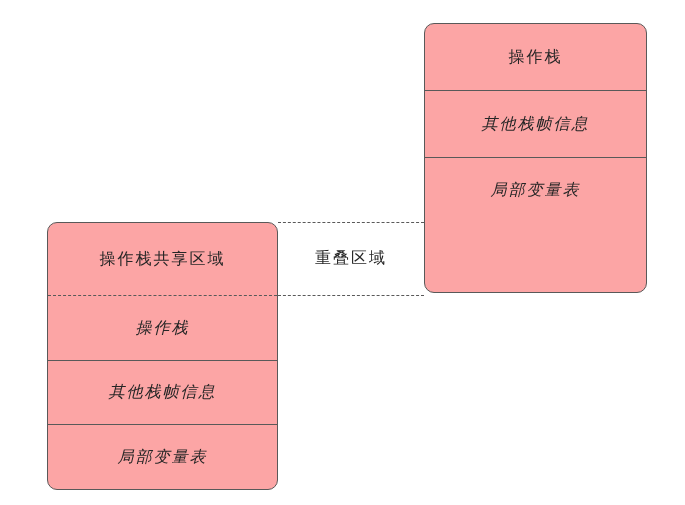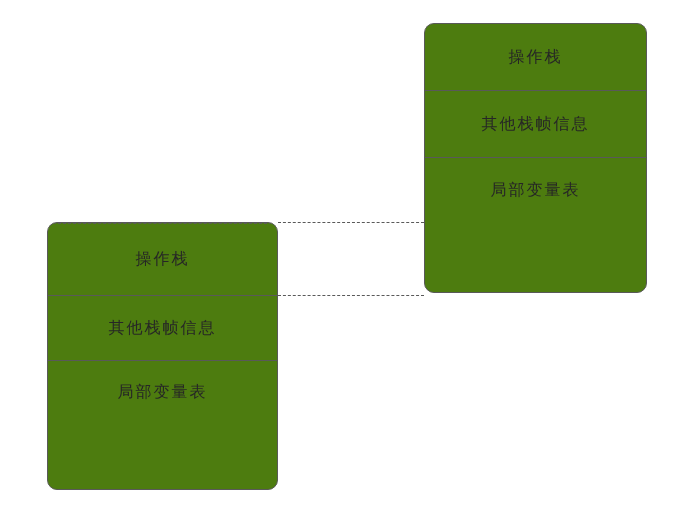--- a/index.html
+++ b/index.html
@@ -14,21 +14,21 @@
     background: #ffffff;
     font-family: "Liberation Serif", "DejaVu Serif", serif;
     color: #262626;
     overflow: hidden;
   }
   .frame {
     position: absolute;
     box-sizing: border-box;
     border: 1px solid #595959;
     border-radius: 10px;
-    background: #4d7c0f;
+    background: #fca5a5;
     display: flex;
     flex-direction: column;
     overflow: hidden;
   }
   .frame-upper {
     left: 424px;
     top: 23px;
     width: 223px;
     height: 270px;
   }
@@ -42,20 +42,21 @@
     box-sizing: border-box;
     display: flex;
     align-items: center;
     justify-content: center;
     font-size: 16px;
     letter-spacing: 2px;
     flex: 0 0 auto;
   }
   .row + .row {
     border-top: 1px solid #595959;
+    font-style: italic;
   }
   .row.dashed-top {
     border-top: 1px dashed #595959;
   }
   
   .frame-upper .row:nth-child(1) { height: 66px; }
   .frame-upper .row:nth-child(2) { height: 67px; }
   .frame-upper .row:nth-child(3) { height: 65px; }
   .frame-upper .row:nth-child(4) { height: 70px; }
   
@@ -104,28 +105,32 @@
     </div>
     <div class="row">
       <span class="section-label">其他栈帧信息</span>
     </div>
     <div class="row">
       <span class="section-label">局部变量表</span>
     </div>
   </div>
 
   <div class="frame frame-lower">
+    <div class="row">
+      <span class="section-label">操作栈共享区域</span>
+    </div>
     <div class="row dashed-top">
       <span class="section-label">操作栈</span>
     </div>
     <div class="row">
       <span class="section-label">其他栈帧信息</span>
     </div>
     <div class="row">
       <span class="section-label">局部变量表</span>
     </div>
   </div>
 
   <div class="connector connector-top"></div>
   <div class="connector connector-bottom"></div>
 
+  <div class="overlap-label">重叠区域</div>
 
 </div>
 
 </body></html>

